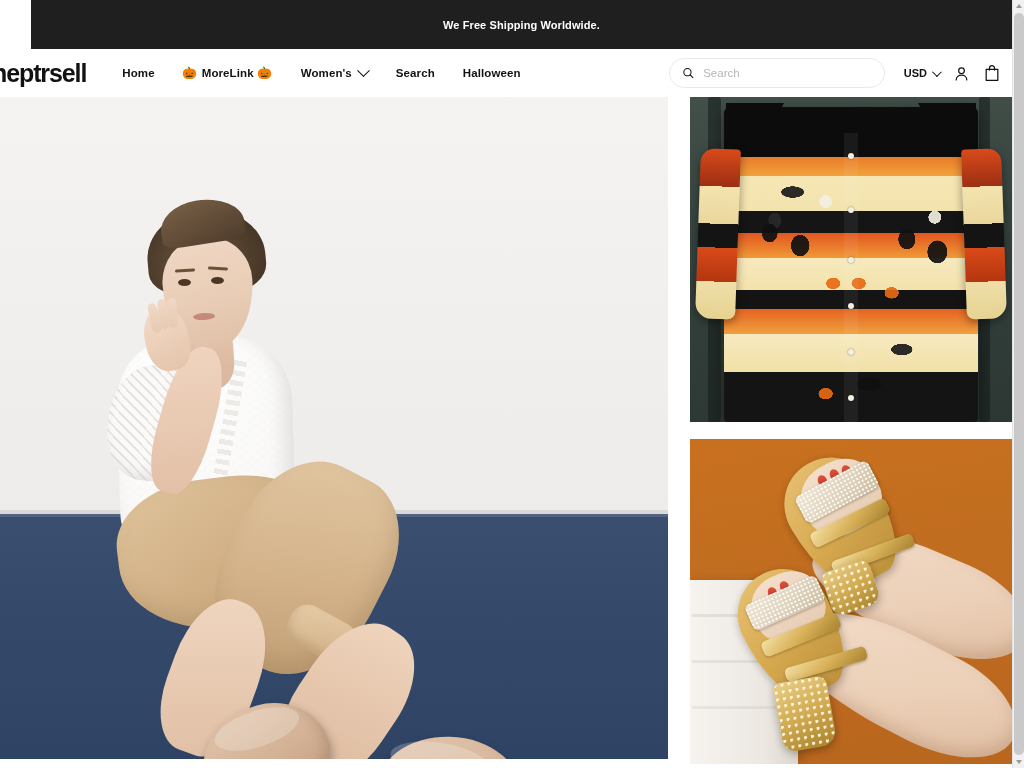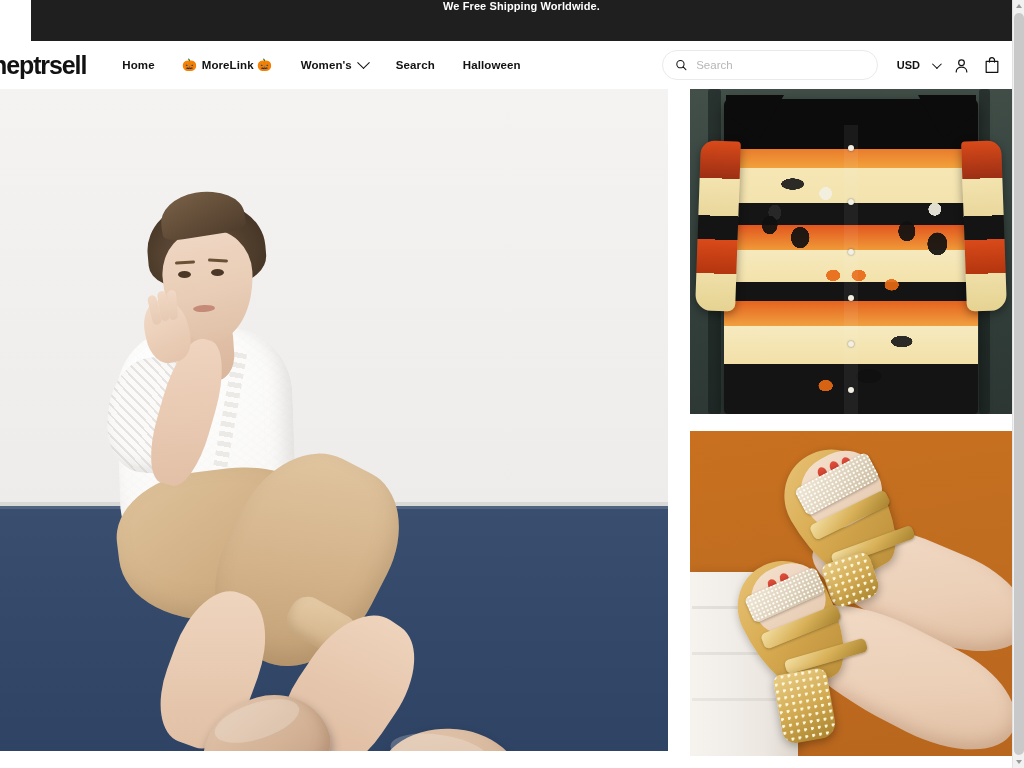--- a/index.html
+++ b/index.html
@@ -18,23 +18,24 @@
   .viewport {
     position:absolute;
     top:0; left:0;
     width:1012px; height:768px;
     overflow:hidden;
     background:#ffffff;
   }
 
   
   .announce {
-    height:41px;
+    height:49px;
     background:#1f1f1f;
     display:flex;
+    align-items:center;
     justify-content:center;
     margin-left:31px;
   }
   .announce-text {
     color:#ffffff;
     font-size:11px;
     font-weight:bold;
     letter-spacing:.1px;
   }
 
@@ -108,21 +109,21 @@
     font-size:11.5px;
     color:#121212;
     background:transparent;
     width:100%;
     margin-left:9px;
     font-family:"Liberation Sans", sans-serif;
   }
   .search-input::placeholder { color:#b6b6b6; }
   .currency {
     display:flex; align-items:center;
-    gap:12px;
+    gap:5px;
     margin-left:19px;
     font-size:11px;
     font-weight:bold;
     color:#121212;
     cursor:pointer;
   }
   .currency .chev {
     display:inline-block;
     width:7px; height:7px;
     border-right:1.3px solid #121212;

